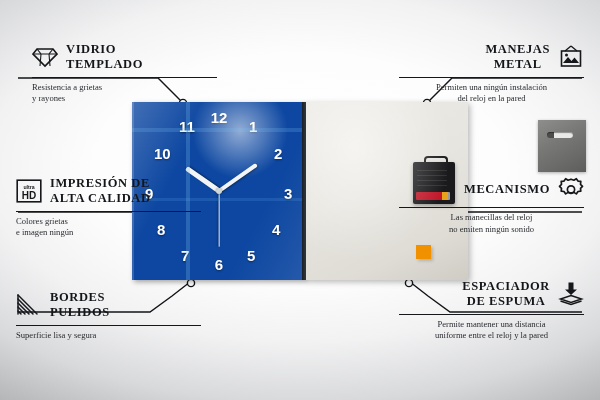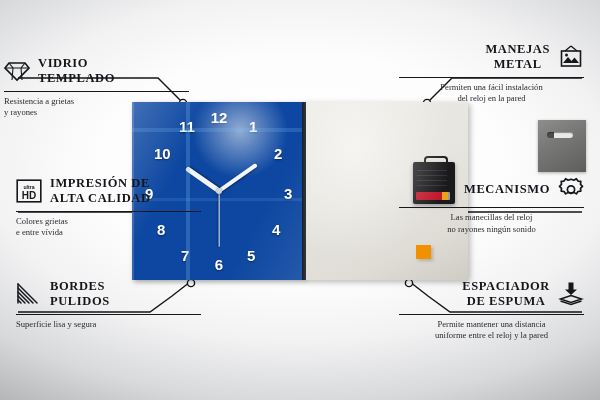--- a/index.html
+++ b/index.html
@@ -80,23 +80,23 @@
   .callout.right{text-align:center;}
   .head{display:flex;align-items:center;gap:8px;}
   .callout.right .head{flex-direction:row-reverse;}
   .ico{width:26px;height:26px;flex:0 0 26px;display:flex;align-items:center;justify-content:center;}
   .ico svg{display:block;}
   .title{font-size:12.5px;font-weight:bold;letter-spacing:.6px;color:#14161a;line-height:1.18;
          font-family:"Liberation Serif",serif;text-transform:uppercase;}
   .rule{height:1px;background:#15171a;margin:5px 0 4px;}
   .desc{font-size:8.6px;color:#2a2c30;line-height:1.35;font-family:"Liberation Serif",serif;}
 
-  .c1{left:4px;top:42px;margin-top:14px;}
+  .c1{left:32px;top:42px;}
   .c2{left:16px;top:176px;}
-  .c3{left:16px;top:279px;}
+  .c3{left:16px;top:290px;}
   .c4{left:399px;top:42px;}
   .c5{left:399px;top:176px;}
   .c6{left:399px;top:279px;}
 
   .leader{position:absolute;left:0;top:0;width:600px;height:400px;pointer-events:none;}
 </style>
 </head>
 <body>
 
 <div class="stage">
@@ -180,21 +180,21 @@
       <span class="ico">
         <svg width="26" height="24" viewBox="0 0 26 24">
           <rect x="1.2" y="1.2" width="23.6" height="21.6" fill="none" stroke="#15171a" stroke-width="1.6"></rect>
           <text x="13" y="9.6" font-family="Liberation Sans, sans-serif" font-size="5.2" font-weight="bold" fill="#15171a" text-anchor="middle">ultra</text>
           <text x="13" y="19.6" font-family="Liberation Sans, sans-serif" font-size="10" font-weight="bold" fill="#15171a" text-anchor="middle">HD</text>
         </svg>
       </span>
       <span class="title"><span>IMPRESIÓN DE</span><br><span>ALTA CALIDAD</span></span>
     </div>
     <div class="rule"></div>
-    <div class="desc"><span>Colores grietas</span><br><span>e entre vívida</span></div>
+    <div class="desc"><span>Colores grietas</span><br><span>e imagen ningún</span></div>
   </div>
 
   <div class="callout left c3">
     <div class="head">
       <span class="ico">
         <svg width="26" height="24" viewBox="0 0 26 24">
             <g stroke="#15171a" stroke-width="1.5" stroke-linecap="round">
           <path d="M2 2 L2 21"></path>
               <path d="M2 2 L21 21"></path>
               <path d="M2 6 L17 21"></path>
@@ -217,35 +217,35 @@
           <path d="M13 1 L7 6" stroke="#15171a" stroke-width="1.3" fill="none"></path>
           <path d="M13 1 L19 6" stroke="#15171a" stroke-width="1.3" fill="none"></path>
           <rect x="3.5" y="6" width="19" height="15" fill="none" stroke="#15171a" stroke-width="1.6"></rect>
           <path d="M5 18 l5-6 3.5 4 3-3.5 4.5 5.5z" fill="#15171a"></path>
           <circle cx="8.5" cy="10" r="1.5" fill="#15171a"></circle>
         </svg>
       </span>
       <span class="title"><span>MANEJAS</span><br><span>METAL</span></span>
     </div>
     <div class="rule"></div>
-    <div class="desc"><span>Permiten una fácil instalación</span><br><span>del reloj en la pared</span></div>
+    <div class="desc"><span>Permiten una ningún instalación</span><br><span>del reloj en la pared</span></div>
   </div>
 
   <div class="callout right c5">
     <div class="head">
       <span class="ico">
         <svg width="26" height="25" viewBox="0 0 26 25">
           <path d="M13 2.2 l2.9 1.0 2.4-1.5 1.7 2.4 2.8.3 -.3 2.9 2.0 2.0 -2.0 2.0 .3 2.9 -2.8.3 -1.7 2.4 -2.4-1.5 -2.9 1.0 -2.9-1.0 -2.4 1.5 -1.7-2.4 -2.8-.3 .3-2.9 -2.0-2.0 2.0-2.0 -.3-2.9 2.8-.3 1.7-2.4 2.4 1.5z" fill="none" stroke="#15171a" stroke-width="1.7" stroke-linejoin="round"></path>
           <circle cx="13" cy="12.4" r="3.6" fill="none" stroke="#15171a" stroke-width="1.7"></circle>
         </svg>
       </span>
       <span class="title"><span>MECANISMO</span><br></span>
     </div>
     <div class="rule"></div>
-    <div class="desc"><span>Las manecillas del reloj</span><br><span>no rayones ningún sonido</span></div>
+    <div class="desc"><span>Las manecillas del reloj</span><br><span>no emiten ningún sonido</span></div>
   </div>
 
   <div class="callout right c6">
     <div class="head">
       <span class="ico">
         <svg width="26" height="25" viewBox="0 0 26 25">
           <path d="M10.5 1.5 h5 v7 h3.5 L13 14 L7 8.5 h3.5z" fill="#15171a"></path>
           <path d="M13 14.5 L23.5 18 L13 21.5 L2.5 18z" fill="none" stroke="#15171a" stroke-width="1.5"></path>
           <path d="M2.5 20 L13 23.5 L23.5 20" fill="none" stroke="#15171a" stroke-width="1.5"></path>
         </svg>

